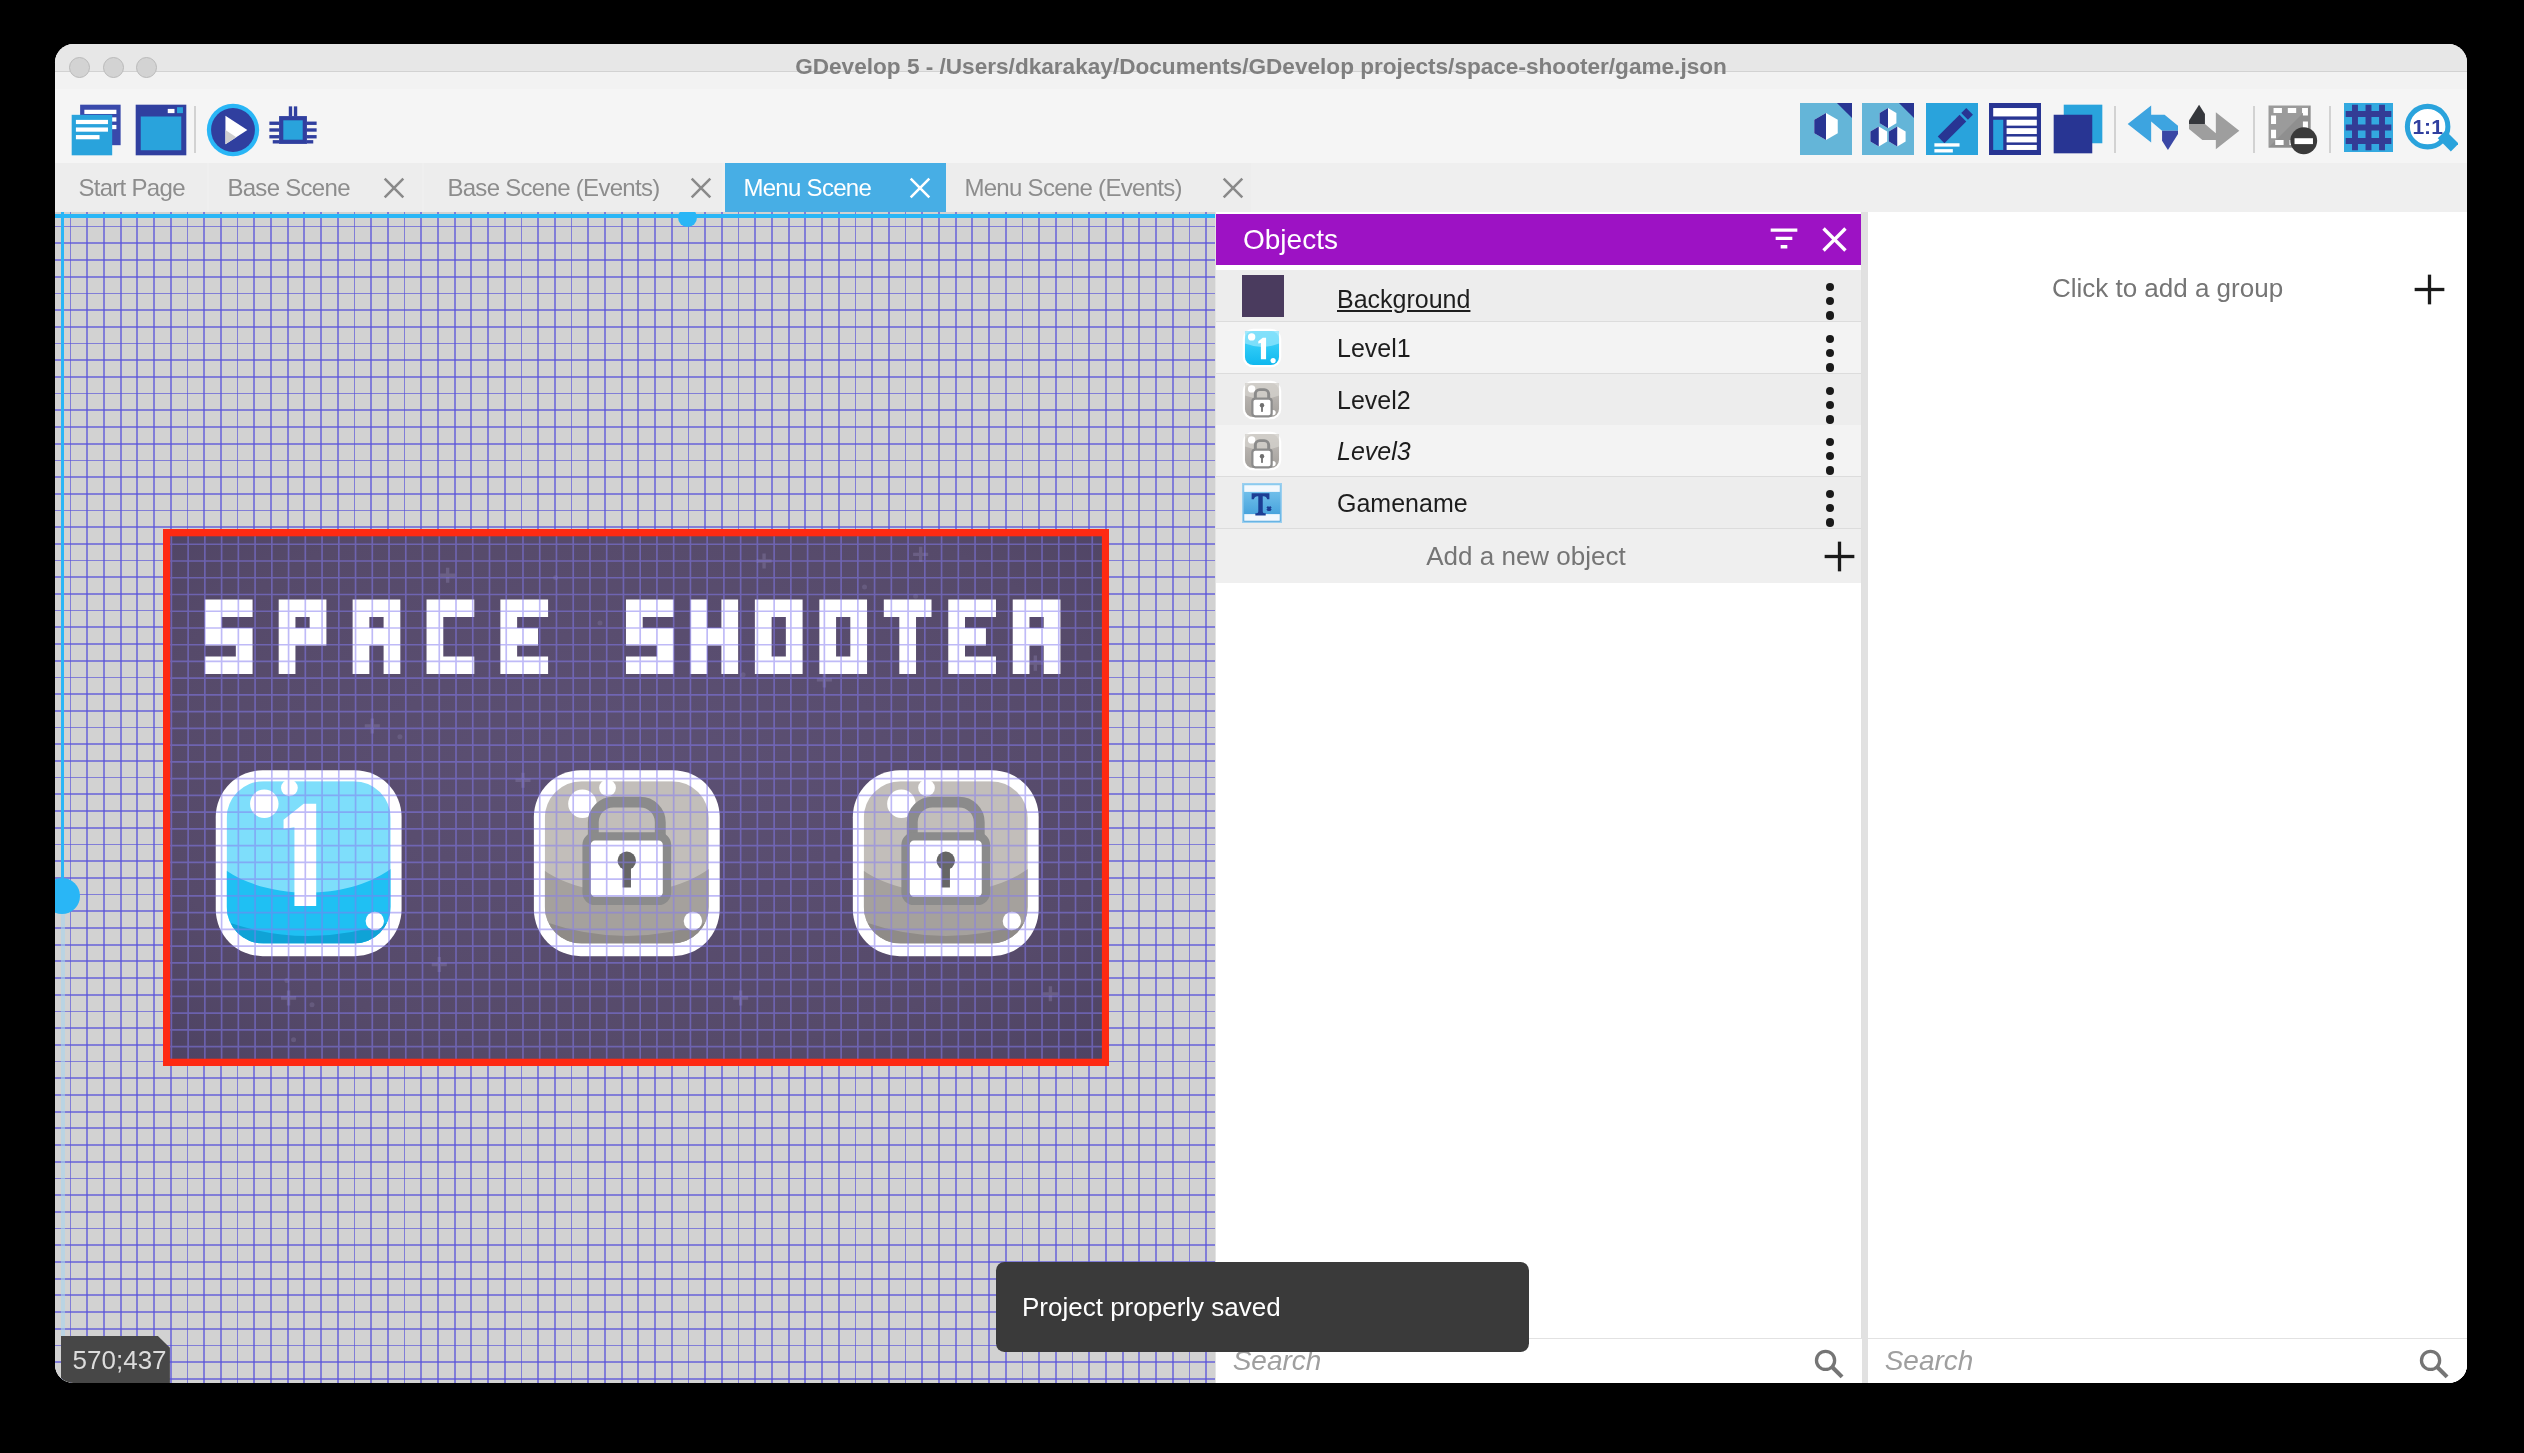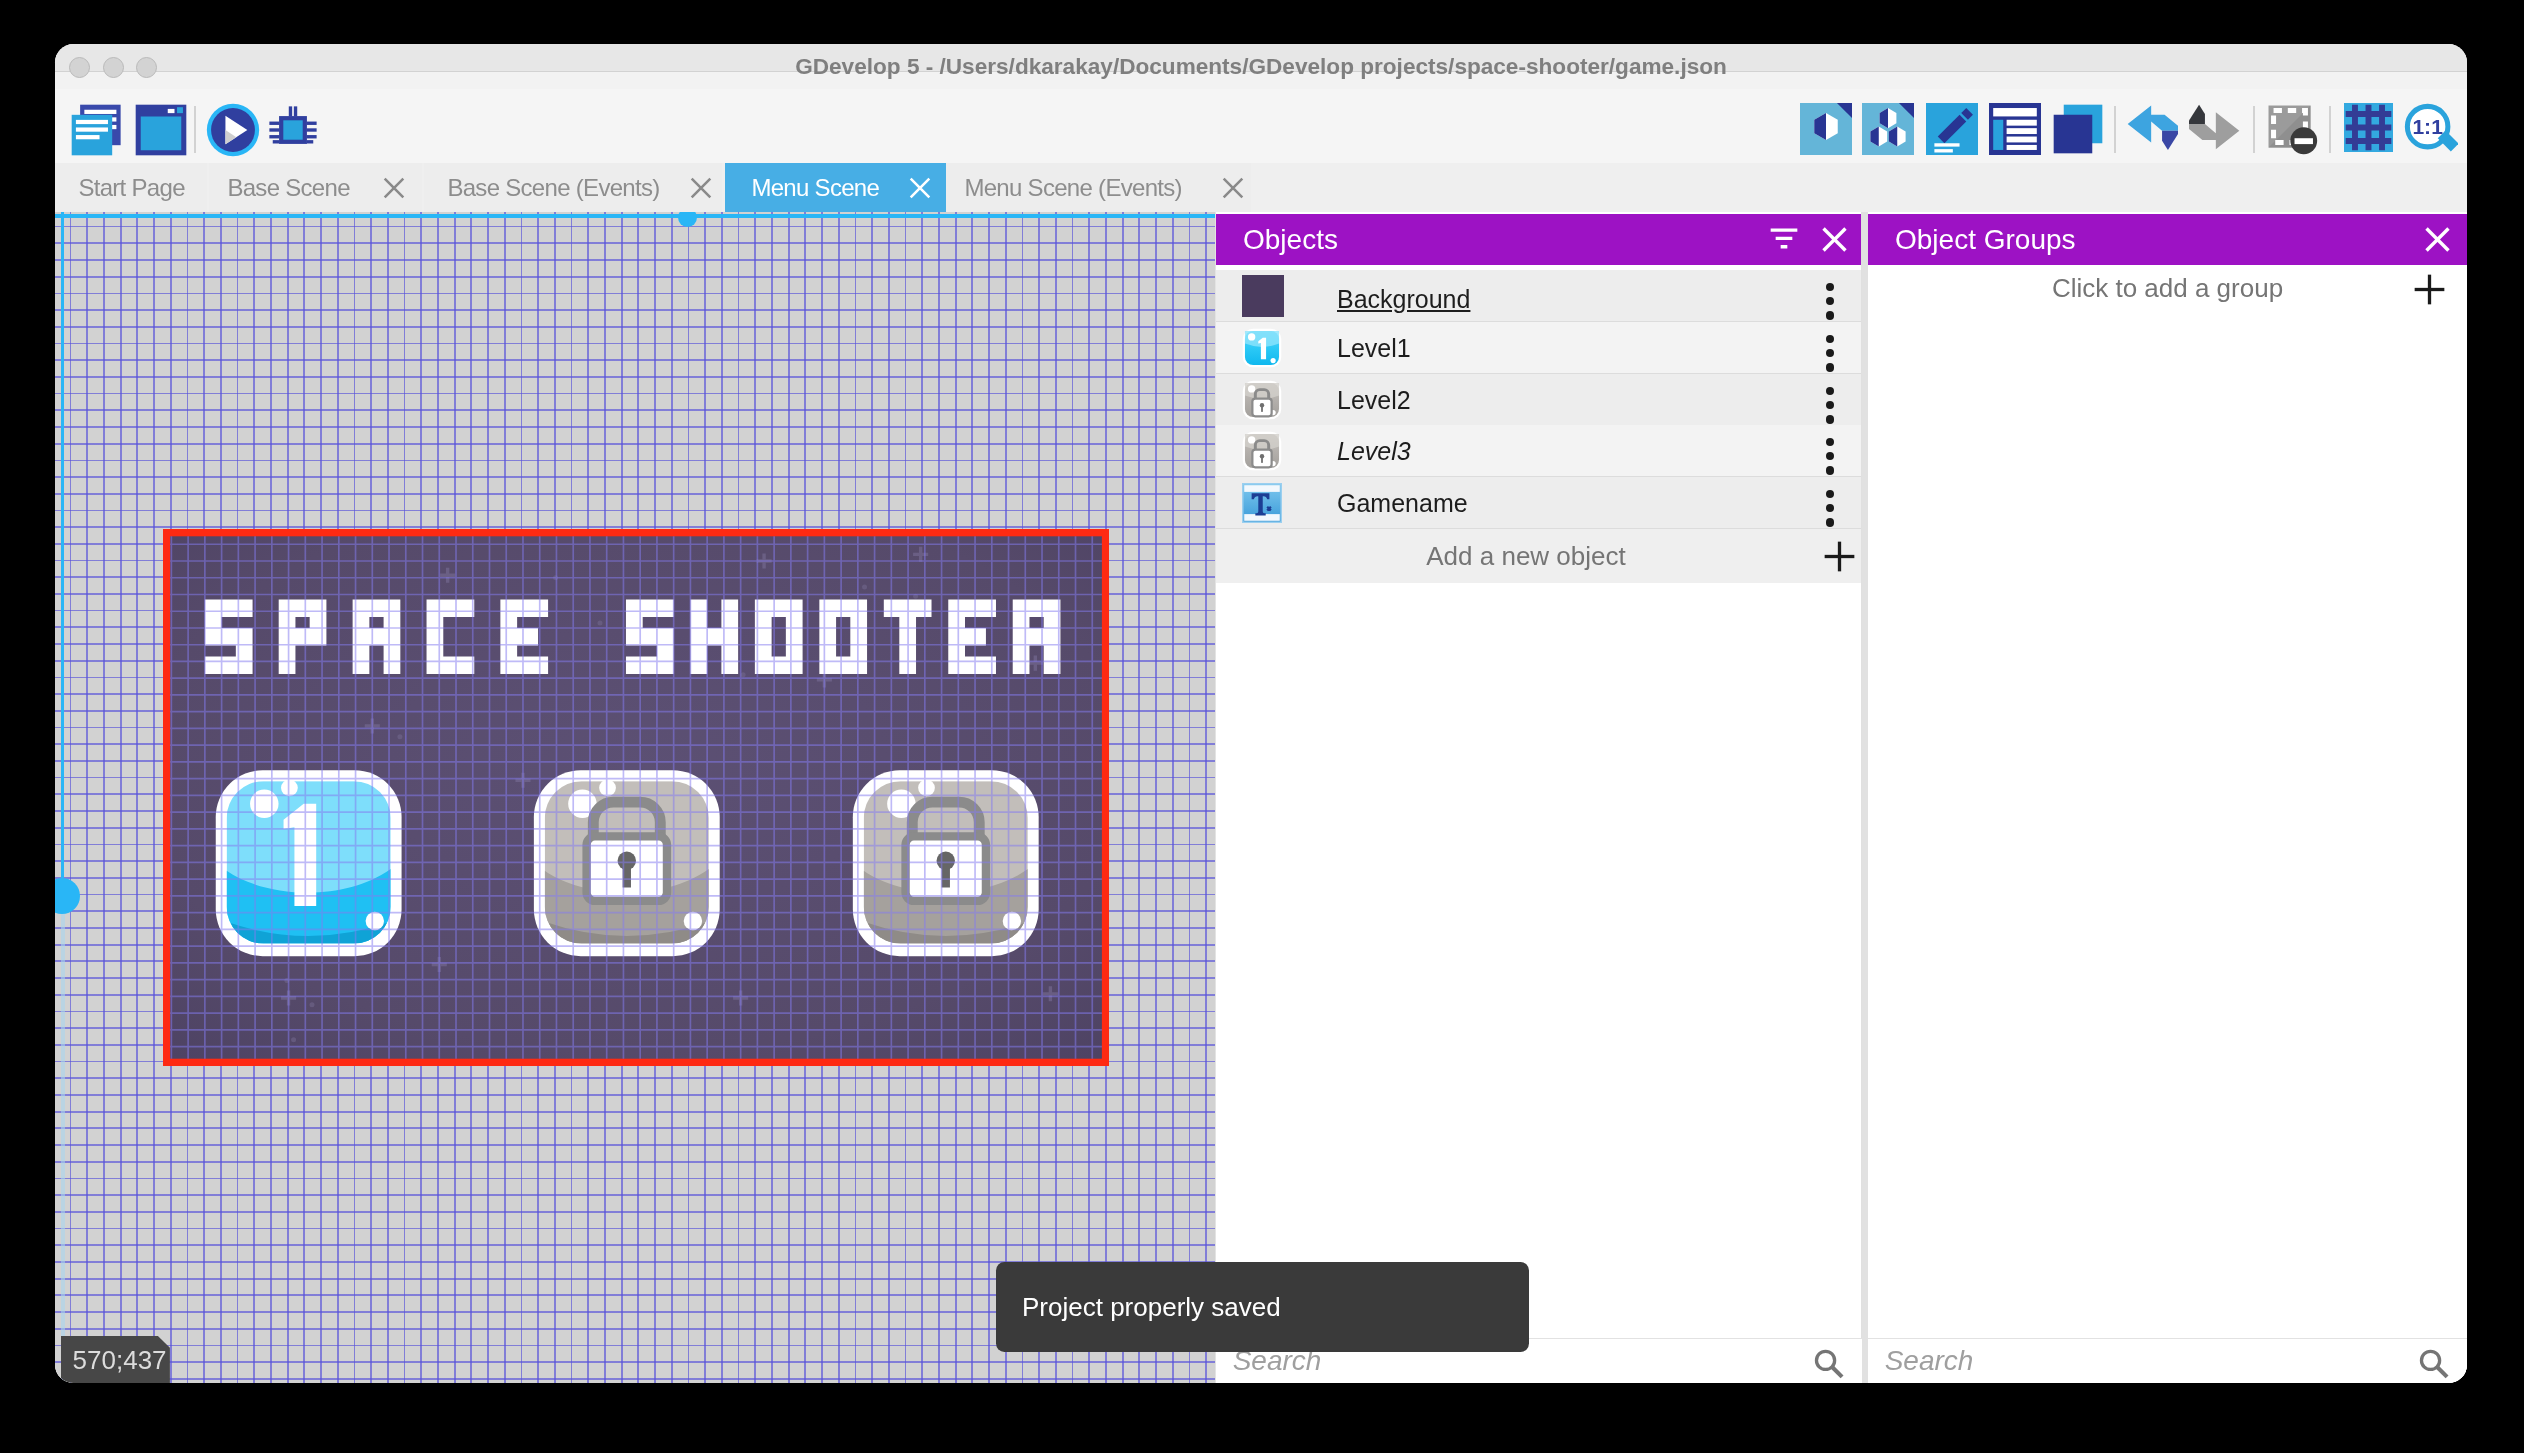--- a/index.html
+++ b/index.html
@@ -182,21 +182,21 @@
           <path d="M2,2 L24,24 M24,2 L2,24" stroke="#8a8a8a" stroke-width="3"></path>
         </svg>
       </div>
     <div class="tab" style="left:369px; width:298px;">
         <span class="lbl" style="left:23.4px;">Base Scene (Events)</span>
         <svg class="x" style="left:266px" width="22" height="22" viewBox="0 0 26 26">
           <path d="M2,2 L24,24 M24,2 L2,24" stroke="#8a8a8a" stroke-width="3"></path>
         </svg>
       </div>
     <div class="tab active" style="left:670px; width:221px;">
-        <span class="lbl" style="left:18.4px;margin-left:8px;">Menu Scene</span>
+        <span class="lbl" style="left:18.4px;">Menu Scene</span>
         <svg class="x" style="left:184px" width="22" height="22" viewBox="0 0 26 26">
           <path d="M2,2 L24,24 M24,2 L2,24" stroke="#ffffff" stroke-width="3"></path>
         </svg>
       </div>
     <div class="tab" style="left:891px; width:305px;">
         <span class="lbl" style="left:18.4px;">Menu Scene (Events)</span>
         <svg class="x" style="left:276px" width="22" height="22" viewBox="0 0 26 26">
           <path d="M2,2 L24,24 M24,2 L2,24" stroke="#8a8a8a" stroke-width="3"></path>
         </svg>
       </div>
@@ -433,29 +433,20 @@
       <div class="search" style="width:646px;">
           <span class="ph">Search</span>
         <svg style="position:absolute;left:596px;top:9.2px" width="37" height="33" viewBox="0 0 44 40">
             <circle cx="16" cy="15" r="11" fill="none" stroke="#757575" stroke-width="4"></circle>
             <line x1="24" y1="23" x2="36" y2="35" stroke="#757575" stroke-width="5"></line>
           </svg>
       </div>
     </div>
     <div style="position:absolute; left:1807px; top:0; width:6.7px; height:1171px; background:#e1e1e1;"></div>
     <div class="panel" id="grppanel">
-      <div class="phead">
-          <span class="ptitle">Object Groups</span>
-        <svg style="position:absolute;left:556px;top:12.6px" width="27" height="27" viewBox="0 0 32 32">
-            <g stroke="#fff" stroke-width="4">
-              <line x1="3" y1="3" x2="29" y2="29"></line>
-              <line x1="29" y1="3" x2="3" y2="29"></line>
-            </g>
-          </svg>
-      </div>
       <div style="position:absolute; left:0; top:61px; width:100%; text-align:center; font-size:26px; color:#757575;">Click to add a group</div>
       <svg style="position:absolute;left:545px;top:61px" width="33" height="33" viewBox="0 0 40 40">
           <g stroke="#1a1a1a" stroke-width="4">
             <line x1="20" y1="2" x2="20" y2="38"></line>
             <line x1="2" y1="20" x2="38" y2="20"></line>
           </g>
         </svg>
       <div class="search" style="width:599px;">
           <span class="ph">Search</span>
         <svg style="position:absolute;left:549px;top:9.2px" width="37" height="33" viewBox="0 0 44 40">

